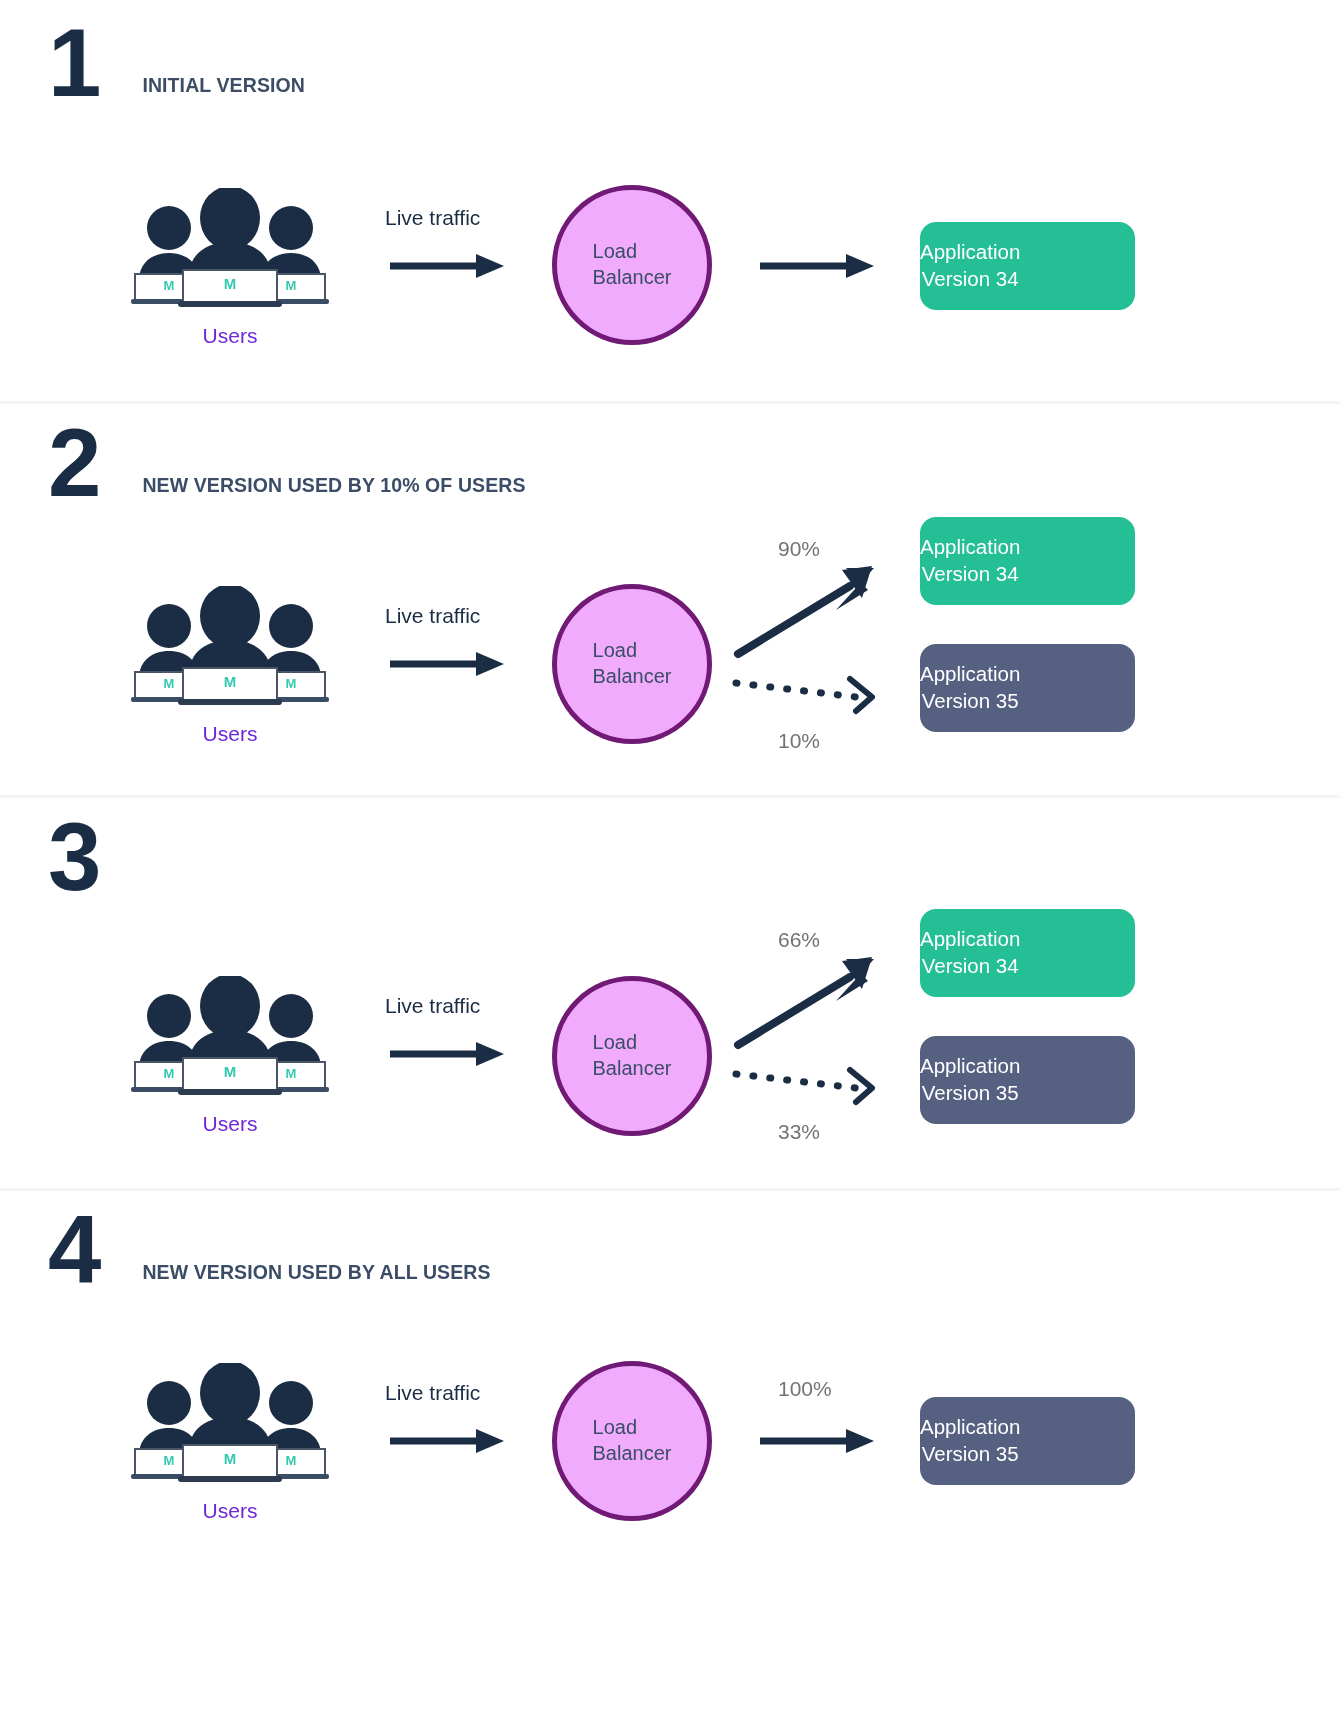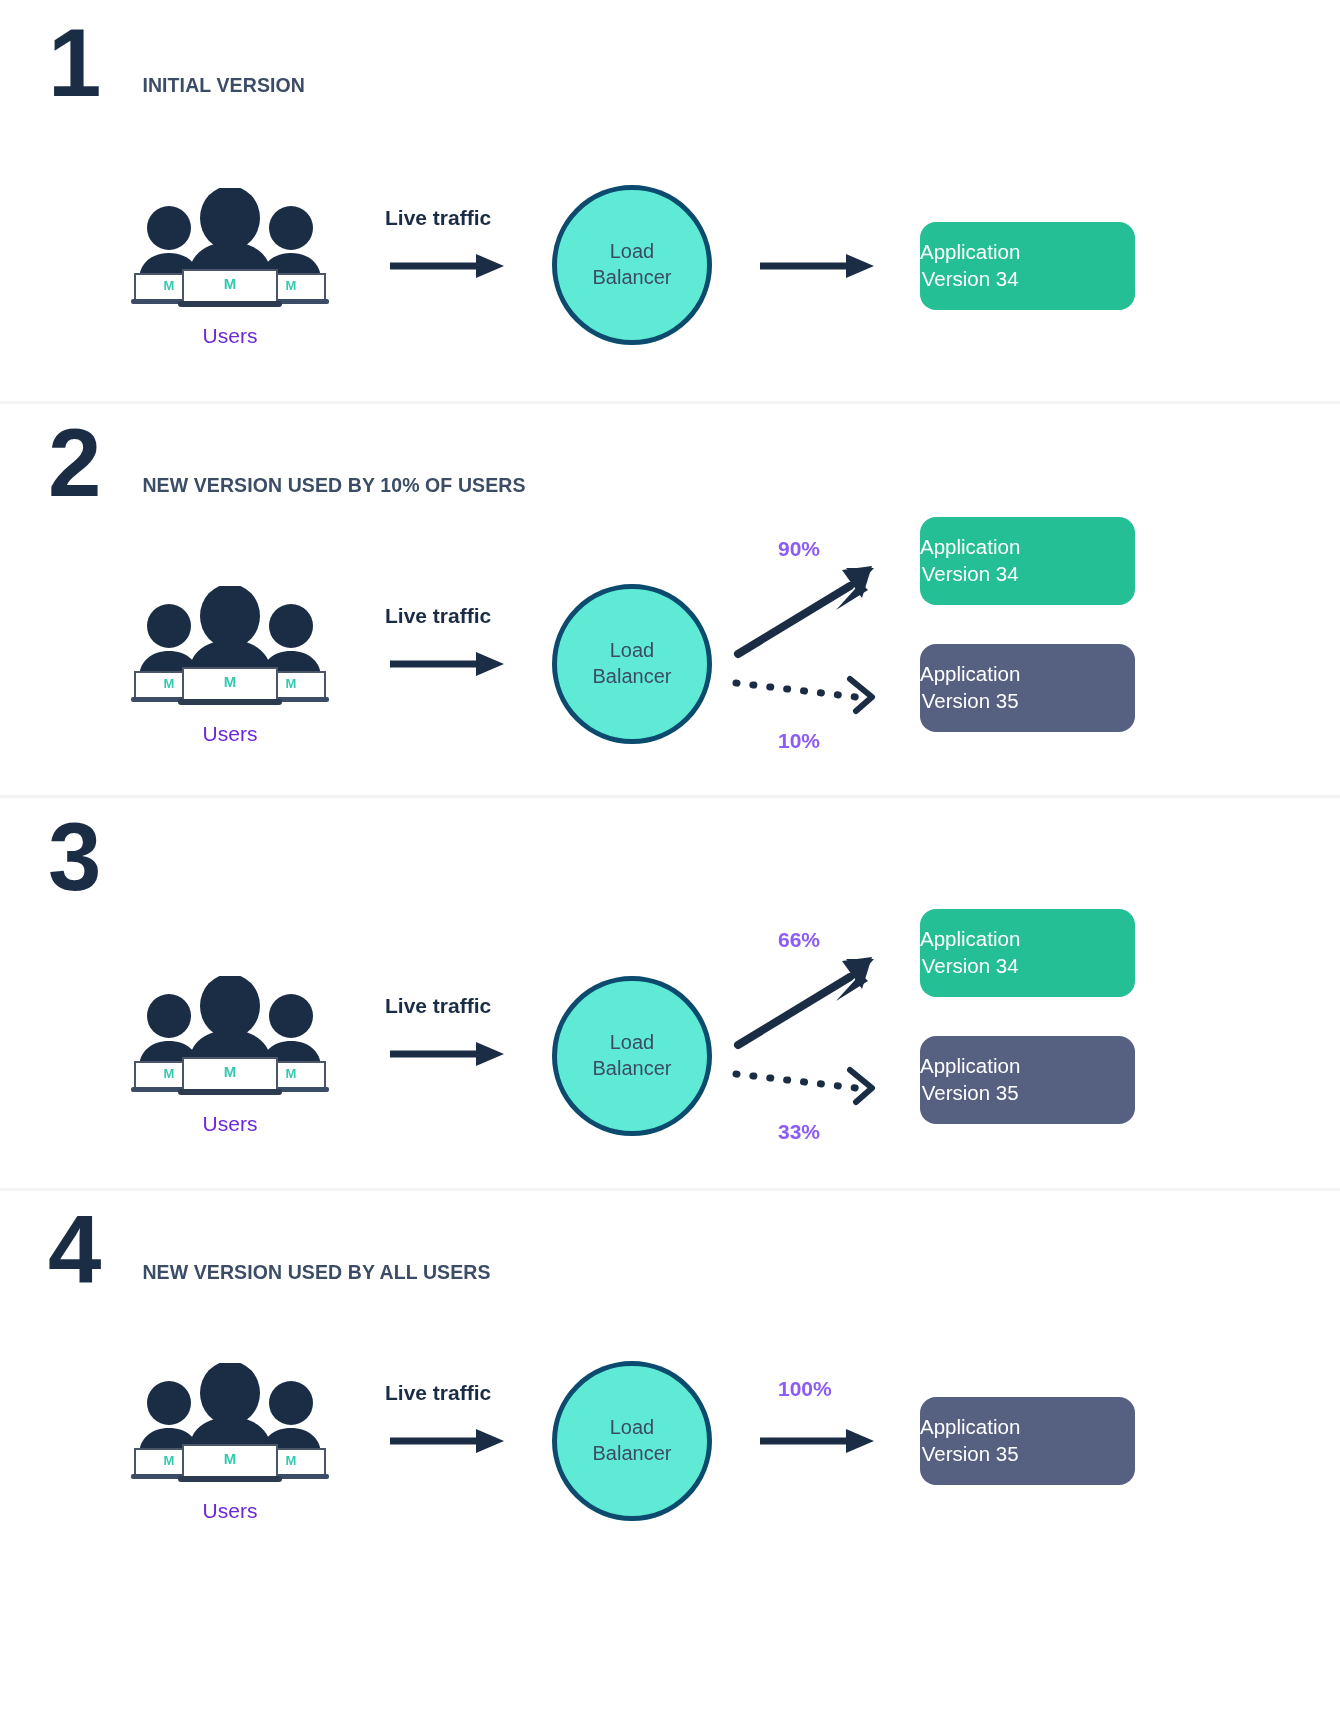--- a/index.html
+++ b/index.html
@@ -60,36 +60,35 @@
     color: #6d28d9;
     margin-top: 12px;
     font-weight: 400;
   }
 
   
   .lt-label {
     position: absolute;
     font-size: 21px;
     color: #1b2d45;
-    font-weight: 700;
+    font-weight: 400;
     white-space: nowrap;
   }
 
   
   .lb {
     position: absolute;
     width: 160px;
     height: 160px;
     border-radius: 50%;
-    background: #5eead4;
-    border: 5px solid #0c4a6e;
+    background: #f0abfc;
+    border: 5px solid #701a75;
     display: flex;
     align-items: center;
     justify-content: center;
-    text-align: center;
   }
   .lb-text {
     font-size: 20px;
     color: #3b4d66;
     line-height: 1.28;
     font-weight: 500;
   }
 
   
   .appbox {
@@ -108,22 +107,22 @@
     color: #ffffff;
     font-size: 20.5px;
     line-height: 1.3;
     font-weight: 500;
   }
 
   
   .pct {
     position: absolute;
     font-size: 21px;
-    color: #8b5cf6;
-    font-weight: 700;
+    color: #737373;
+    font-weight: 400;
   }
 
   .svg-abs { position: absolute; overflow: visible; }
 </style>
 </head>
 <body>
 
 <div id="page">
 
   <div class="section" style="height:404px;">

